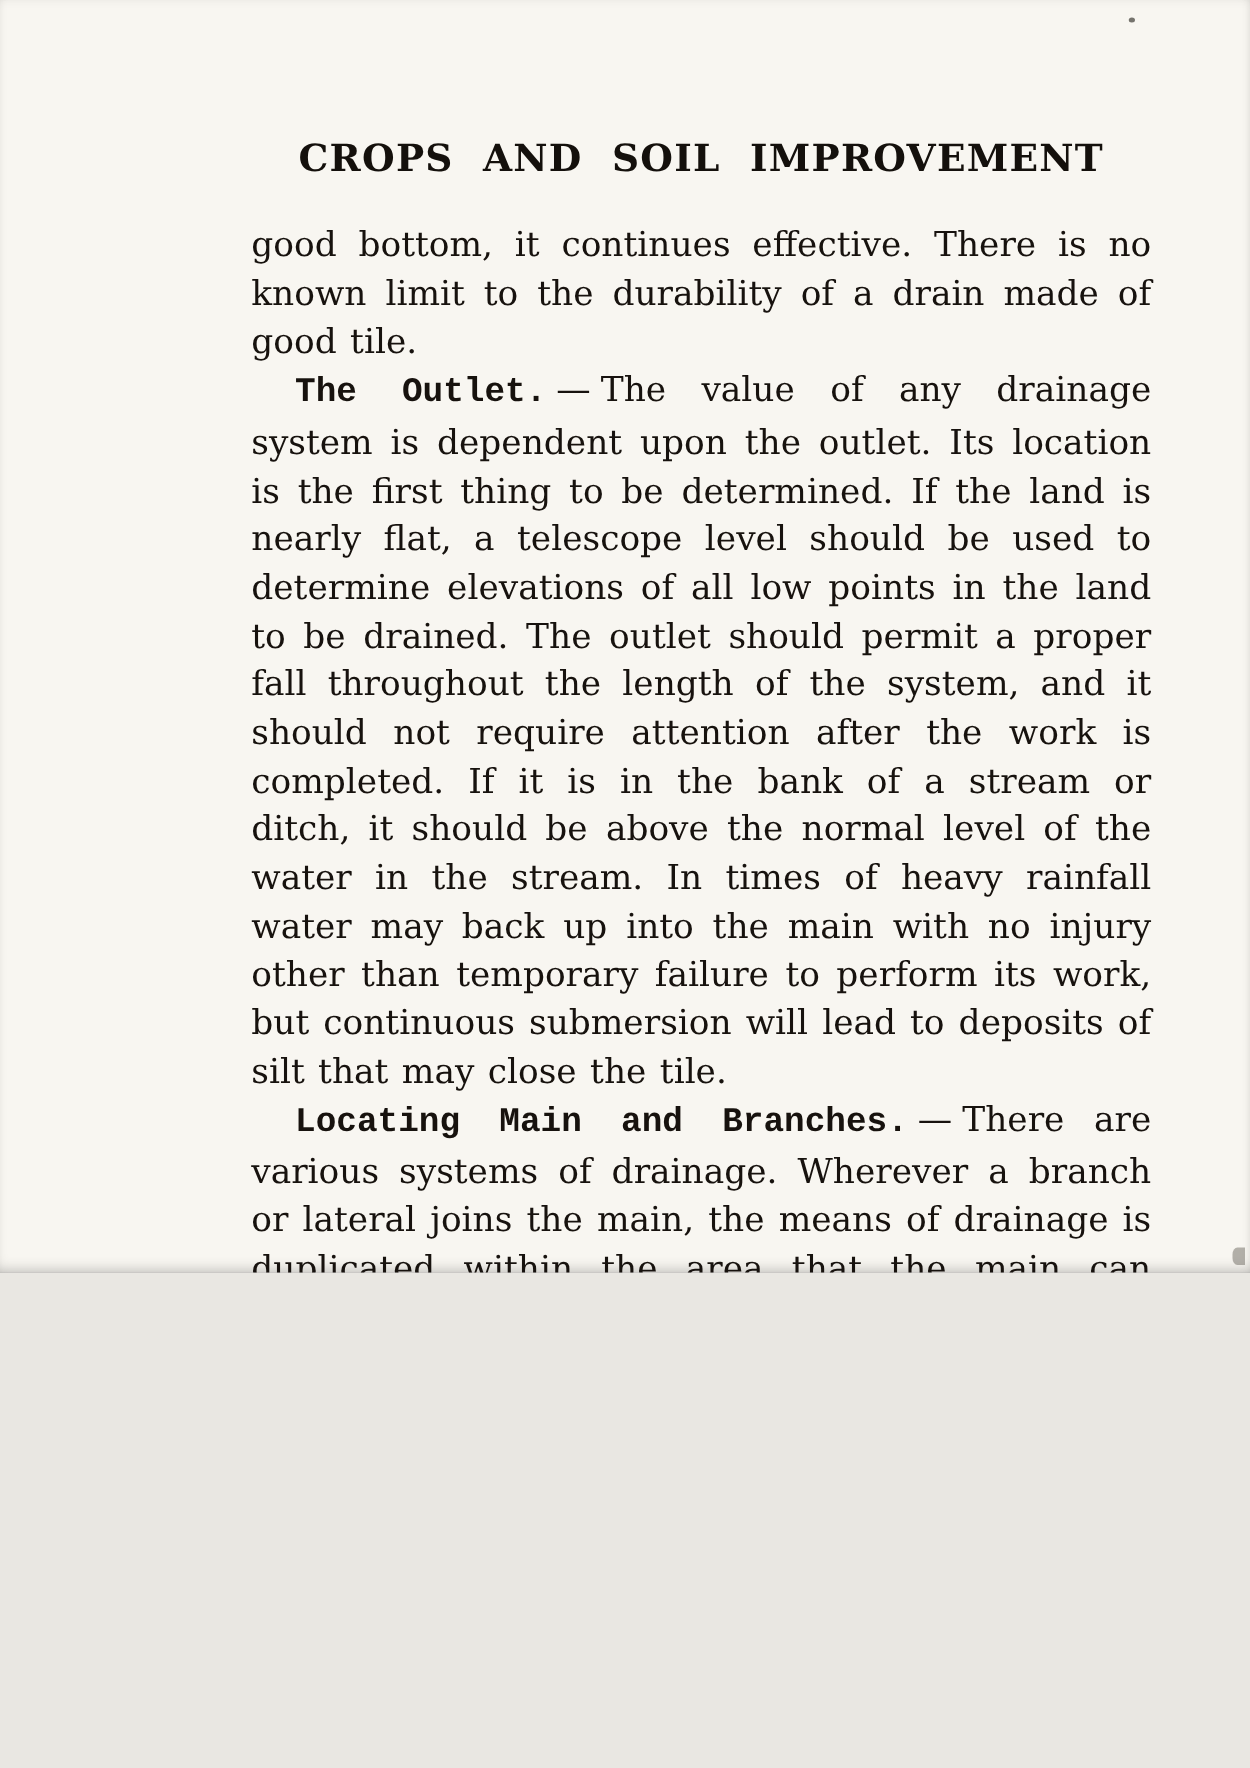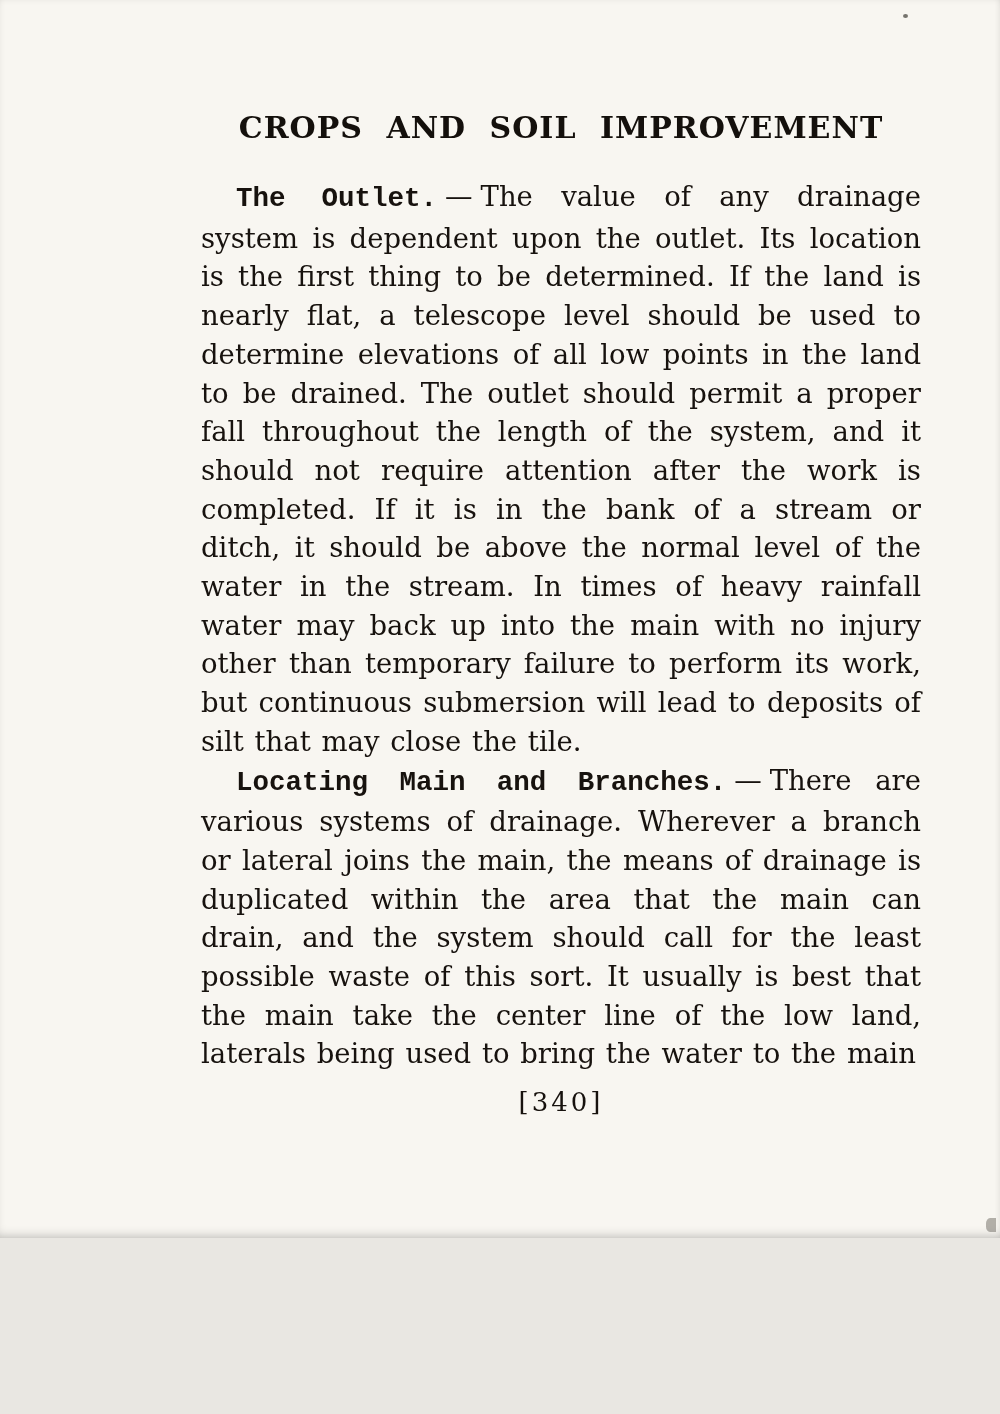--- a/index.html
+++ b/index.html
@@ -8,21 +8,21 @@
   }
   body {
     width: 1000px;
     height: 1414px;
     background: #e9e7e2;
     font-family: "DejaVu Serif", "Liberation Serif", serif;
   }
   .page {
     position: relative;
     width: 1000px;
-    height: 1238px;
+    height: 1018px;
     background: #f8f6f1;
     overflow: hidden;
     box-sizing: border-box;
     box-shadow:
       inset 0 -7px 12px -7px rgba(0,0,0,0.30),
       inset 0 5px 10px -8px rgba(0,0,0,0.12),
       inset -5px 0 10px -8px rgba(0,0,0,0.10);
   }
   .content {
     width: 720px;
@@ -89,20 +89,21 @@
 <body>
 
 <div class="page">
   <div class="scan-speck"></div>
   <div class="scan-corner"></div>
 
   <div class="content">
 
     <h1 class="header">CROPS AND SOIL IMPROVEMENT</h1>
 
+    <p class="para"><span>good bottom, it continues effective. There is no known limit to the durability of a drain made of good tile.</span></p>
 
     <p class="para indent"><span class="lead">The Outlet.</span><span class="dash">—</span><span>The value of any drainage system is dependent upon the outlet. Its location is the first thing to be determined. If the land is nearly flat, a telescope level should be used to determine elevations of all low points in the land to be drained. The outlet should permit a proper fall throughout the length of the system, and it should not require attention after the work is completed. If it is in the bank of a stream or ditch, it should be above the normal level of the water in the stream. In times of heavy rainfall water may back up into the main with no injury other than temporary failure to perform its work, but continuous submersion will lead to deposits of silt that may close the tile.</span></p>
 
     <p class="para indent"><span class="lead">Locating Main and Branches.</span><span class="dash">—</span><span>There are various systems of drainage. Wherever a branch or lateral joins the main, the means of drainage is duplicated within the area that the main can drain, and the system should call for the least possible waste of this sort. It usually is best that the main take the center line of the low land, laterals being used to bring the water to the main</span></p>
 
     <div class="page-number">[340]</div>
 
   </div>
 </div>
 

